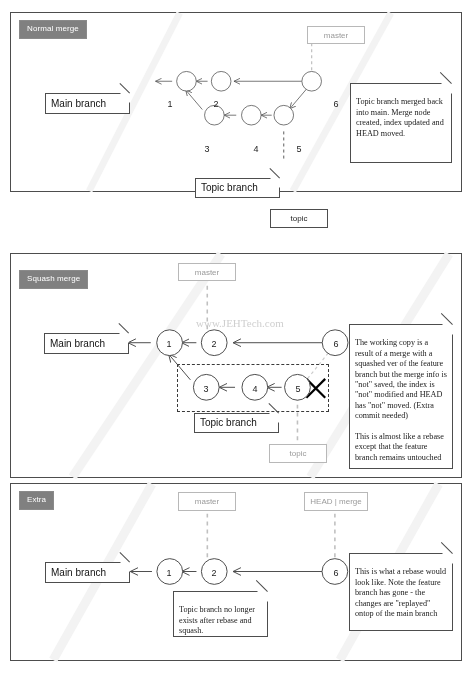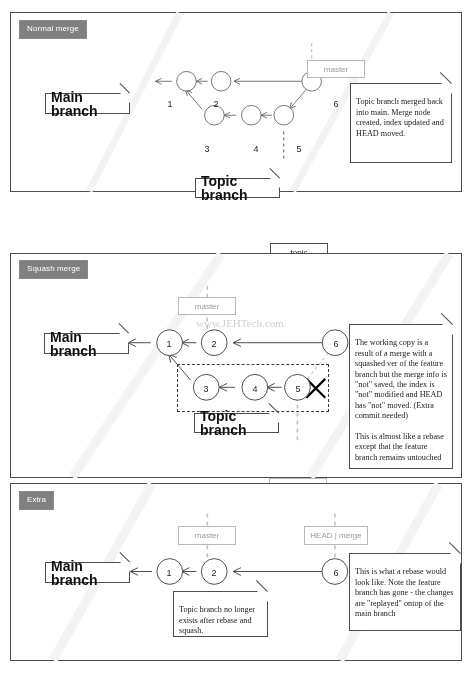--- a/index.html
+++ b/index.html
@@ -62,40 +62,38 @@
     white-space:pre-line;
     font-family:Liberation Serif, serif;
   }
 
   
   .branchlabel{
     position:absolute;
     background:#ffffff;
     border:1px solid #4d4d4d;
     box-sizing:border-box;
-    font-size:14px;
+    font-size:10px;
     line-height:1;
     color:#111111;
     display:flex;
     align-items:center;
     padding-left:5px;
-    font-weight:bold;
   }
 
   
   .reftag{
     position:absolute;
     box-sizing:border-box;
     text-align:center;
     font-size:8px;
     display:flex;
     align-items:center;
     justify-content:center;
     background:#ffffff;
-    margin-top:34px;
   }
   .reftag.dim{ border:1px solid #b8b8b8; color:#9a9a9a; }
   .reftag.solid{ border:1px solid #4d4d4d; color:#222222; }
 
   .watermark{
     position:absolute;
     font-family:"Liberation Serif", serif;
     font-size:11px;
     color:#cfcfcf;
     white-space:nowrap;
@@ -209,21 +207,21 @@
       <line x1="315" y1="126" x2="296" y2="145" stroke="#000000" stroke-width="2.2"></line>
 
       <circle cx="158" cy="89.5" r="13" fill="#ffffff" stroke="#4d4d4d" stroke-width="1"></circle>
       <circle cx="203" cy="89.5" r="13" fill="#ffffff" stroke="#4d4d4d" stroke-width="1"></circle>
       <circle cx="325" cy="89.5" r="13" fill="#ffffff" stroke="#4d4d4d" stroke-width="1"></circle>
       <circle cx="195" cy="134.5" r="13" fill="#ffffff" stroke="#4d4d4d" stroke-width="1"></circle>
       <circle cx="244" cy="134.5" r="13" fill="#ffffff" stroke="#4d4d4d" stroke-width="1"></circle>
       <circle cx="287" cy="134.5" r="13" fill="#ffffff" stroke="#4d4d4d" stroke-width="1"></circle>
     </svg>
 
-    <div class="panel-badge" style="left:8px;top:6px;">Squash merge</div>
+    <div class="panel-badge" style="left:8px;top:16px;">Squash merge</div>
 
     <div class="watermark" style="left:185px;top:63px;">www.JEHTech.com</div>
 
     <div class="dashbox" style="left:166px;top:110px;width:152px;height:48px;"></div>
 
     <div class="reftag dim" style="left:167px;top:9px;width:58px;height:18px;">master</div>
     <div class="reftag dim" style="left:258px;top:190px;width:58px;height:19px;">topic</div>
 
     <div class="branchlabel" style="left:33px;top:79px;width:85px;height:21px;">
       <span>Main branch</span>
@@ -287,21 +285,21 @@
       <span style="position:absolute;top:-1px;right:-1px;width:0;height:0;border-top:10px solid #ffffff;border-left:10px solid transparent;"></span>
       <span style="position:absolute;top:-1px;right:-1px;width:14.2px;height:0;border-top:1px solid #4d4d4d;transform-origin:top right;transform:rotate(45deg);"></span>
     </div>
 
     <div class="callout" style="left:162px;top:107px;width:95px;height:46px;">
       <span>Topic branch no longer exists after rebase and squash.</span>
       <span style="position:absolute;top:-1px;right:-1px;width:0;height:0;border-top:11px solid #ffffff;border-left:11px solid transparent;"></span>
       <span style="position:absolute;top:-1px;right:-1px;width:15.6px;height:0;border-top:1px solid #4d4d4d;transform-origin:top right;transform:rotate(45deg);"></span>
     </div>
 
-    <div class="callout" style="left:338px;top:69px;width:112px;height:78px;">
+    <div class="callout" style="left:338px;top:69px;width:104px;height:78px;">
       <span>This is what a rebase would look like. Note the feature branch has gone - the changes are "replayed" ontop of the main branch</span>
       <span style="position:absolute;top:-1px;right:-1px;width:0;height:0;border-top:11px solid #ffffff;border-left:11px solid transparent;"></span>
       <span style="position:absolute;top:-1px;right:-1px;width:15.6px;height:0;border-top:1px solid #4d4d4d;transform-origin:top right;transform:rotate(45deg);"></span>
     </div>
 
     <div class="node-label" style="left:145px;top:76px;">1</div>
     <div class="node-label" style="left:190px;top:76px;">2</div>
     <div class="node-label" style="left:312px;top:76px;">6</div>
   </div>
 

